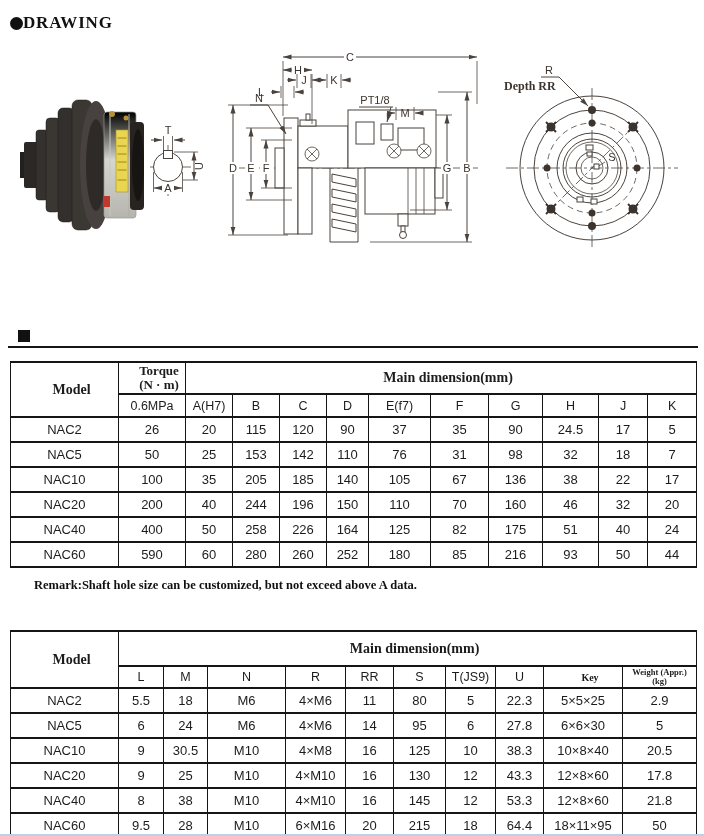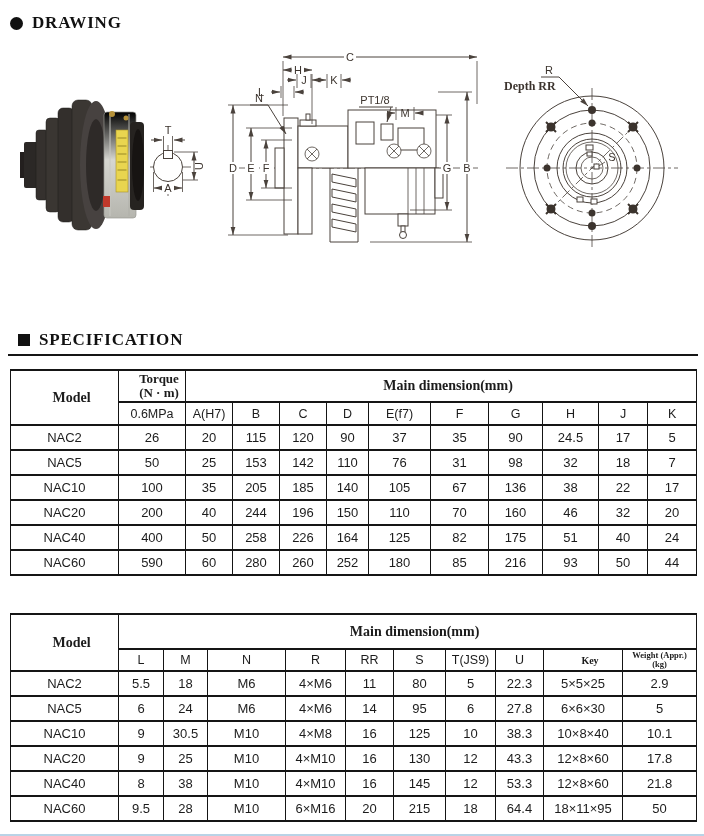--- a/index.html
+++ b/index.html
@@ -1,18 +1,18 @@
 <!DOCTYPE html>
 <html><head>
 <meta charset="utf-8">
 <style>
   html,body{margin:0;padding:0;background:#fff;}
   .page{position:relative;width:704px;height:836px;background:#ffffff;overflow:hidden;
         font-family:"Liberation Sans",sans-serif;color:#1a1a1a;}
-  .sec-head{display:flex;align-items:center;gap:9px;margin-left:10px;
+  .sec-head{display:flex;align-items:center;margin-left:10px;
             font-family:"Liberation Serif",serif;font-weight:bold;font-size:17px;
             letter-spacing:.8px;color:#111;}
   .sec-head.drawing{padding-top:12px;height:22px;}
   .bullet-circle{width:13px;height:13px;border-radius:50%;background:#111;flex:0 0 auto;}
   .bullet-square{width:12px;height:12px;background:#111;flex:0 0 auto;}
   .spec-wrap{margin-left:8px;width:690px;border-bottom:2px solid #151515;padding-bottom:4px;}
   .drawing-svg{display:block;}
   table{border-collapse:collapse;table-layout:fixed;width:686px;margin-left:10px;background:#fff;}
   td{border:1px solid #151515;border-top-width:2px;border-bottom-width:2px;
      text-align:center;vertical-align:middle;padding:0;font-size:13px;color:#1c1c1c;}
@@ -259,21 +259,20 @@
       <text class="serif" x="504" y="90" text-anchor="start">Depth RR</text>
       <text x="612" y="161" text-anchor="middle">S</text>
       <line class="thin" x1="605" y1="162" x2="597" y2="167"></line>
       <rect class="part" x="594" y="164" width="5" height="5"></rect>
     </g>
   </svg>
 
   <div class="spec-wrap">
     <div class="sec-head">
       <span class="bullet-square"></span>
-      <span>SPECIFICATION</span>
     </div>
   </div>
 
   <table class="t1">
     <colgroup>
       <col style="width:108px">
         <col style="width:67px">
         <col style="width:47px">
         <col style="width:47px">
       <col style="width:47px">
@@ -387,20 +386,21 @@
           <td>180</td>
           <td>85</td>
           <td>216</td>
           <td>93</td>
           <td>50</td>
           <td>44</td>
         </tr>
       </tbody>
   </table>
 
+  <div class="remark">Remark:Shaft hole size can be customized, but not exceed above A data.</div>
 
   <table class="t2">
     <colgroup>
       <col style="width:108px">
         <col style="width:45px">
         <col style="width:44px">
         <col style="width:78px">
       <col style="width:60px">
         <col style="width:48px">
         <col style="width:52px">
@@ -459,21 +459,21 @@
           <td>NAC10</td>
           <td>9</td>
           <td>30.5</td>
           <td>M10</td>
           <td>4×M8</td>
           <td>16</td>
           <td>125</td>
           <td>10</td>
           <td>38.3</td>
           <td>10×8×40</td>
-          <td>10.1</td>
+          <td>20.5</td>
         </tr>
         <tr class="data-row">
           <td>NAC20</td>
           <td>9</td>
           <td>25</td>
           <td>M10</td>
           <td>4×M10</td>
           <td>16</td>
           <td>130</td>
           <td>12</td>

